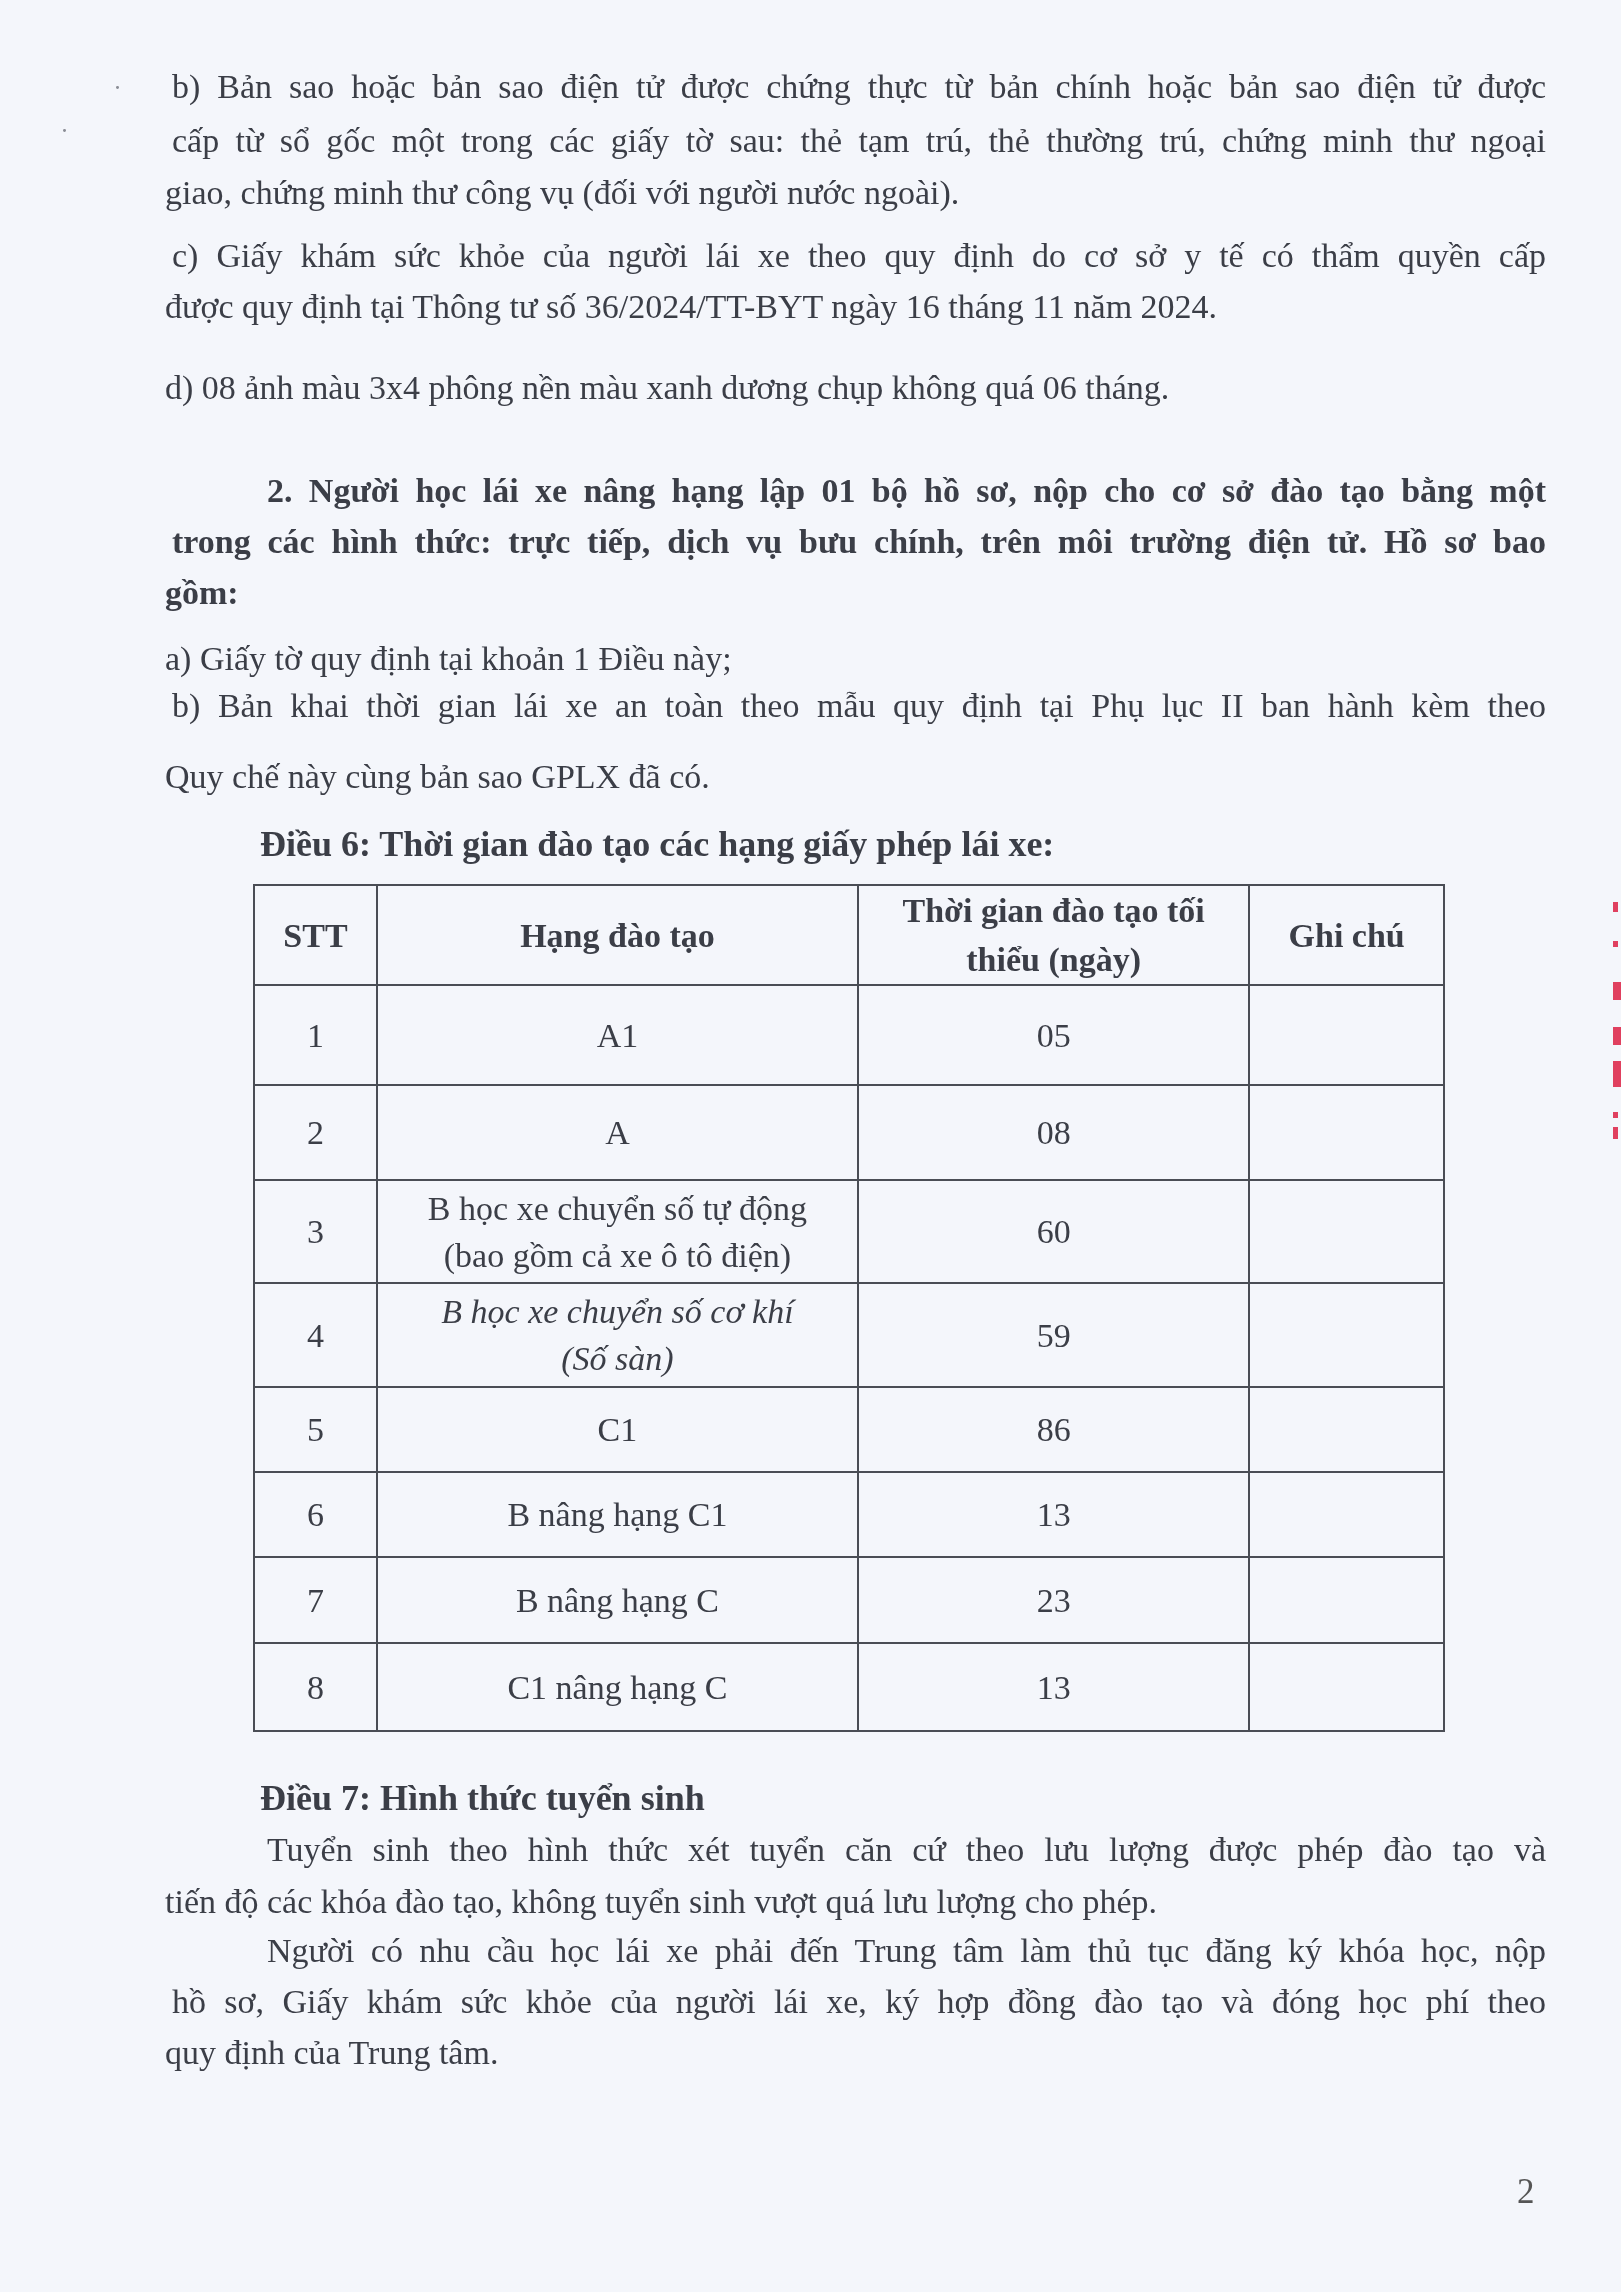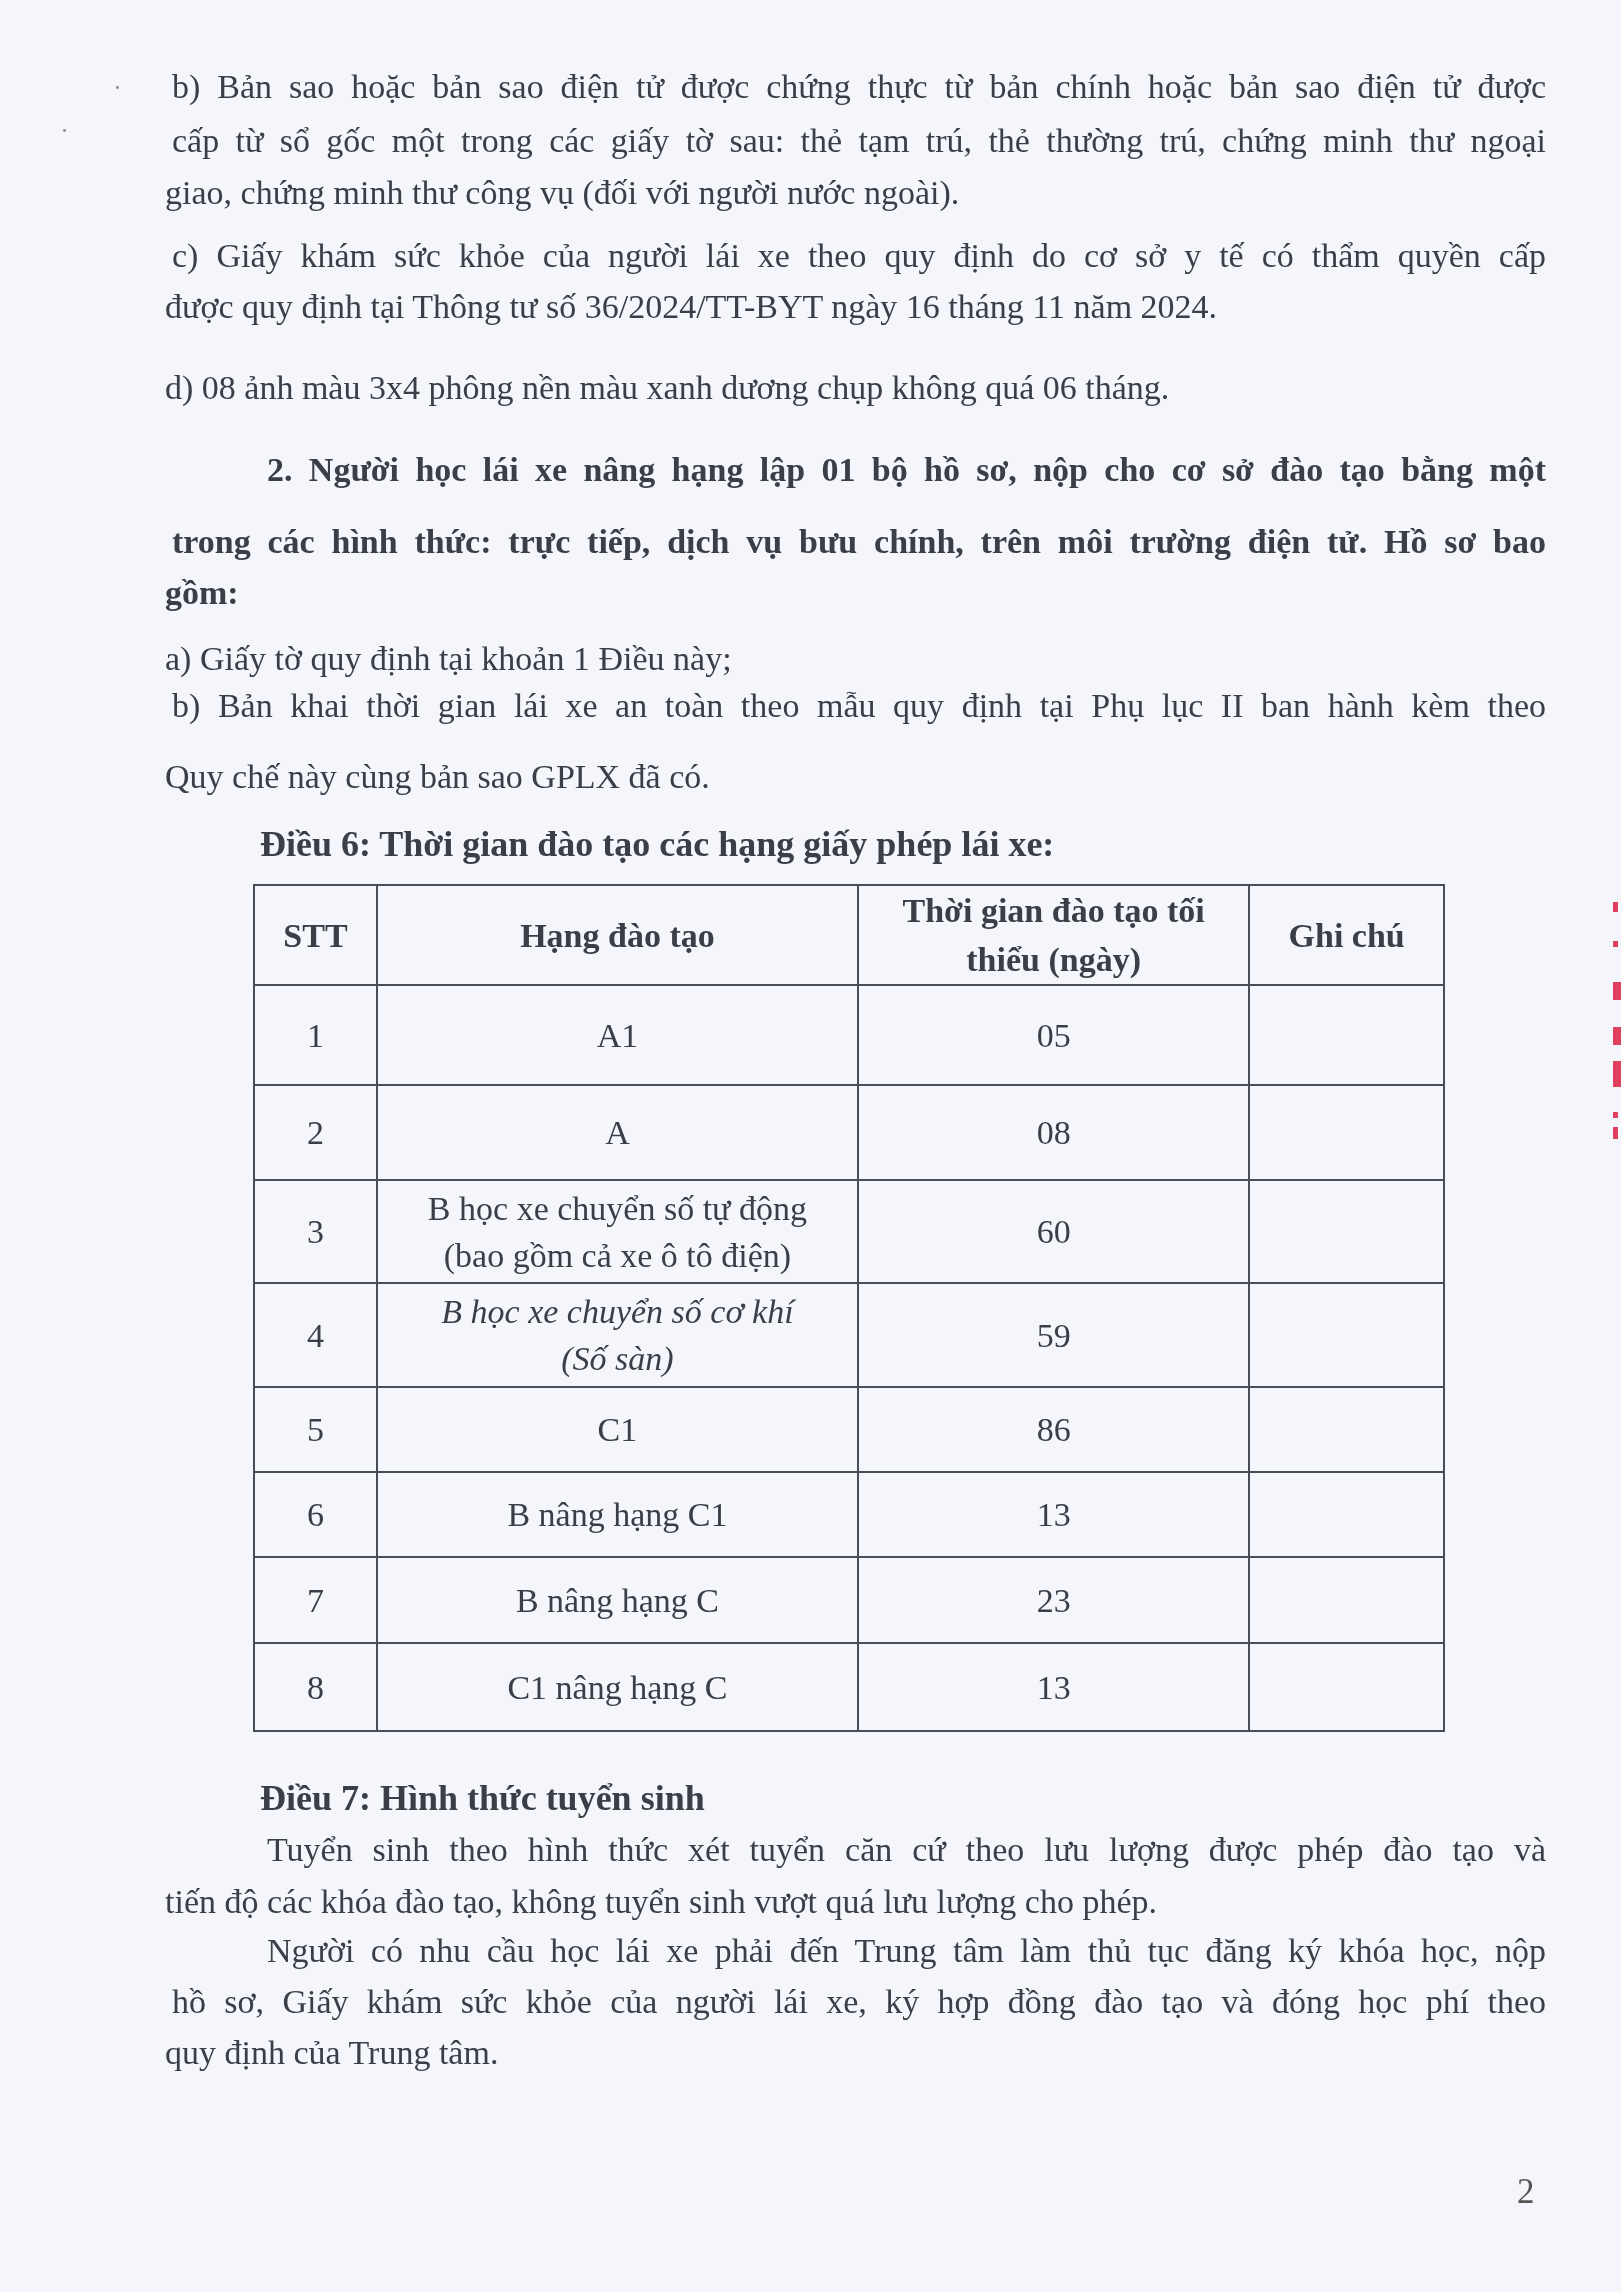--- a/index.html
+++ b/index.html
@@ -24,21 +24,21 @@
 
 <div class="line just" style="top:61px;">b) Bản sao hoặc bản sao điện tử được chứng thực từ bản chính hoặc bản sao điện tử được</div>
 <div class="line just" style="top:115px;">cấp từ sổ gốc một trong các giấy tờ sau: thẻ tạm trú, thẻ thường trú, chứng minh thư ngoại</div>
 <div class="line" style="top:167px;">giao, chứng minh thư công vụ (đối với người nước ngoài).</div>
 
 <div class="line just" style="top:230px;">c) Giấy khám sức khỏe của người lái xe theo quy định do cơ sở y tế có thẩm quyền cấp</div>
 <div class="line" style="top:281px;">được quy định tại Thông tư số 36/2024/TT-BYT ngày 16 tháng 11 năm 2024.</div>
 
 <div class="line" style="top:339px;margin-top:23px;">d) 08 ảnh màu 3x4 phông nền màu xanh dương chụp không quá 06 tháng.</div>
 
-<div class="line just bold" style="top:444px;left:260px;width:1279px;">2. Người học lái xe nâng hạng lập 01 bộ hồ sơ, nộp cho cơ sở đào tạo bằng một</div>
+<div class="line just bold" style="top:465px;left:260px;width:1279px;">2. Người học lái xe nâng hạng lập 01 bộ hồ sơ, nộp cho cơ sở đào tạo bằng một</div>
 <div class="line just bold" style="top:516px;">trong các hình thức: trực tiếp, dịch vụ bưu chính, trên môi trường điện tử. Hồ sơ bao</div>
 <div class="line bold" style="top:567px;">gồm:</div>
 
 <div class="line" style="top:633px;">a) Giấy tờ quy định tại khoản 1 Điều này;</div>
 <div class="line just" style="top:680px;">b) Bản khai thời gian lái xe an toàn theo mẫu quy định tại Phụ lục II ban hành kèm theo</div>
 <div class="line" style="top:751px;">Quy chế này cùng bản sao GPLX đã có.</div>
 
 <div class="heading" style="left:260px;top:819px;">Điều 6: Thời gian đào tạo các hạng giấy phép lái xe:</div>
 
 <table>

